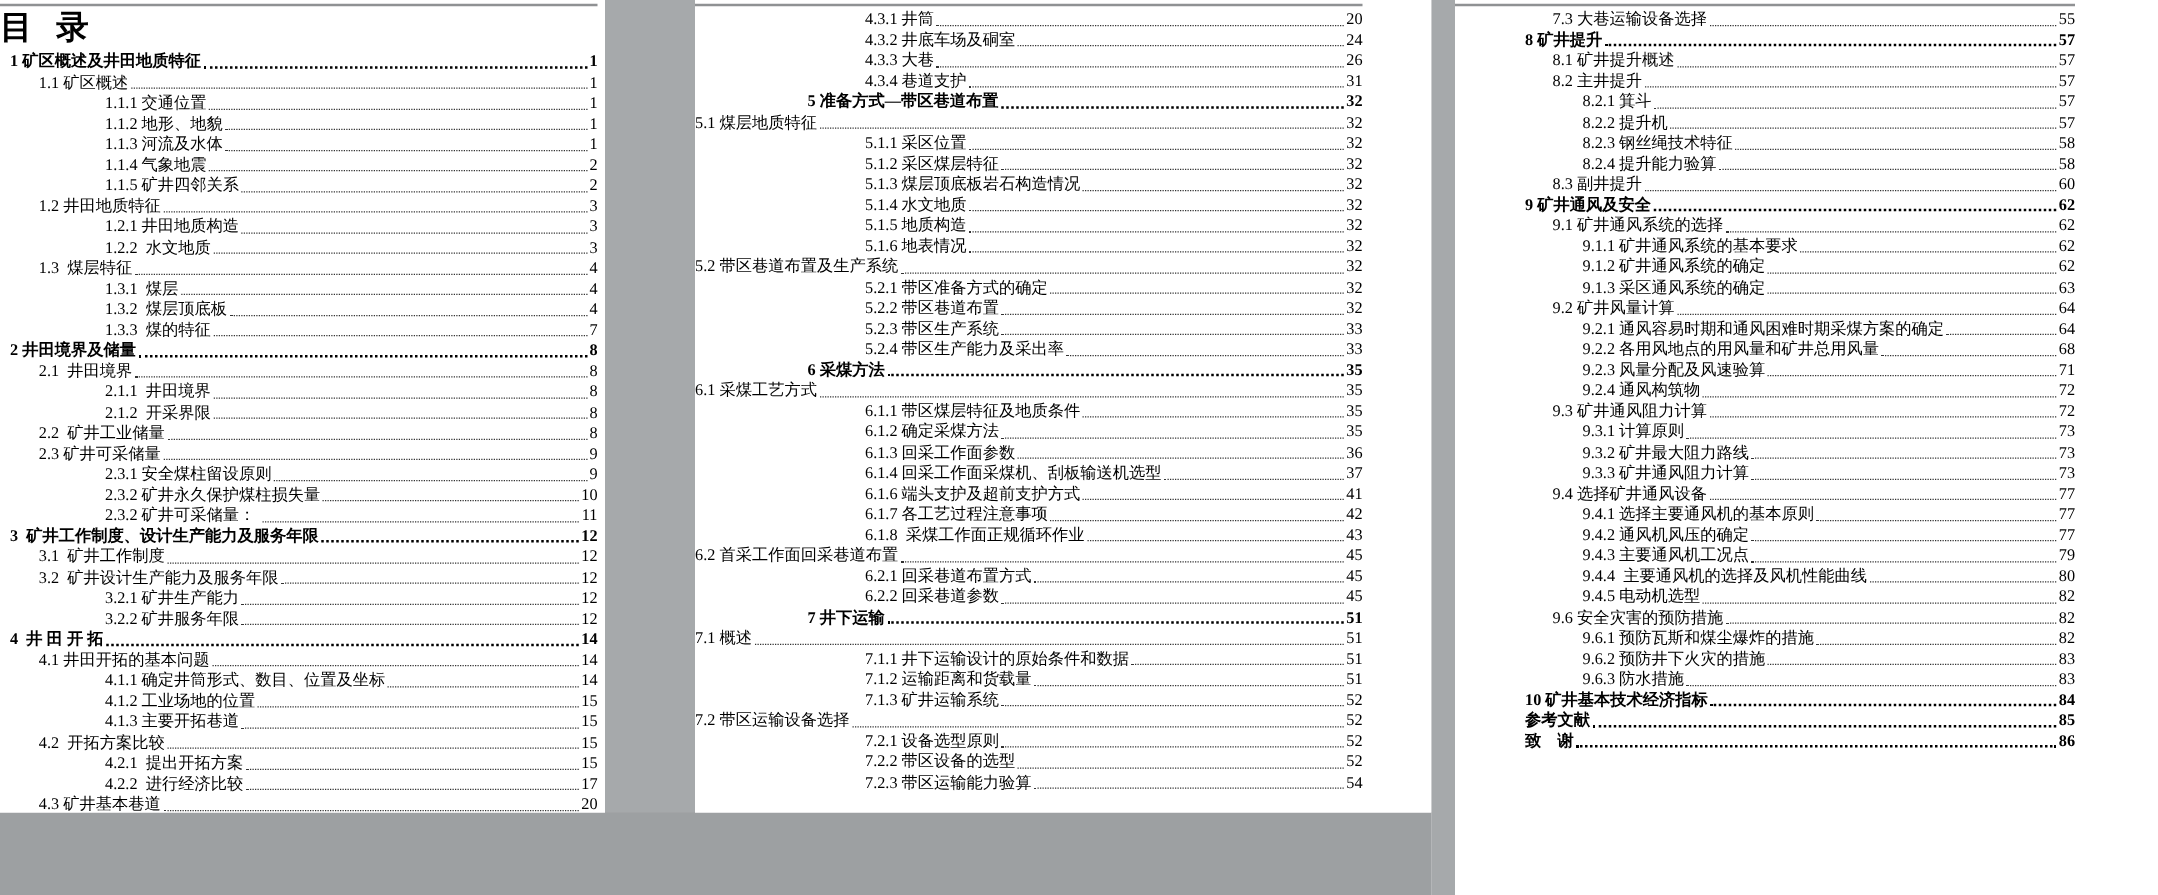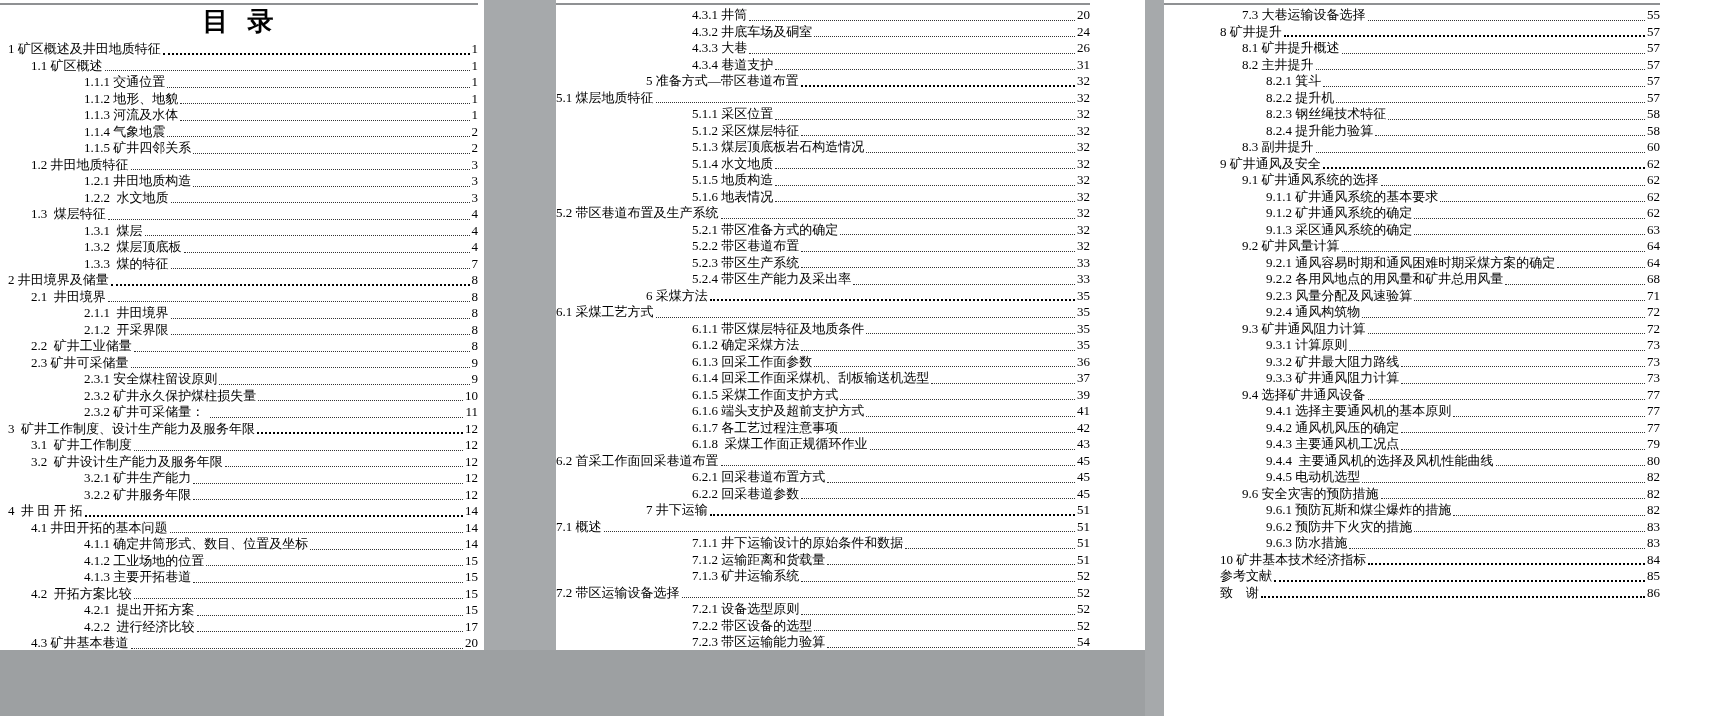--- a/index.html
+++ b/index.html
@@ -12,30 +12,30 @@
   .gutter{position:absolute;top:0;height:716px;background:#a6a9ab;}
   .gutter1{left:484px;width:72px;}
   .gutter2{left:1145px;width:19px;}
   .bottom-strip{position:absolute;left:0;top:650px;width:1145px;height:66px;background:#9da0a2;}
   .page{position:absolute;top:0;background:#ffffff;box-sizing:border-box;}
   .page::before{content:"";display:block;height:2px;background:#8f9193;margin-top:3px;}
   .page1{left:0;width:484px;height:650px;padding-right:6px;}
   .page2{left:556px;width:589px;height:650px;padding-right:55px;}
   .page3{left:1164px;width:562px;height:636px;padding-right:66px;}
   .toc-title{
-    text-align:center;font-size:26px;font-weight:bold;
+    text-align:left;font-size:26px;font-weight:bold;
     height:34px;line-height:34px;margin-top:0;white-space:pre;
     letter-spacing:2px;
   }
   .entries{padding-top:2px;}
   .row{display:flex;align-items:flex-end;line-height:16.5px;font-size:13px;}
   .row .t{white-space:pre;}
   .row .n{white-space:pre;}
   .dots{flex:1 1 auto;margin:0 2px 3px 2px;border-bottom:1.6px dotted #333;min-width:8px;}
-  .row.bold{font-weight:normal;}
+  .row.bold{font-weight:bold;}
   .row.bold .dots{border-bottom:2px dotted #000;}
   
   .page1 .lv1{padding-left:8px;}
   .page1 .lv2{padding-left:31px;}
   .page1 .lv3{padding-left:84px;}
   .page2 .lv1{padding-left:90px;}
   .page2 .lv2{}
   .page2 .lv3{padding-left:136px;}
   .page3 .lv1{padding-left:56px;}
   .page3 .lv2{padding-left:78px;}
@@ -352,25 +352,20 @@
           <span class="t">6.1.3 回采工作面参数</span>
           <span class="dots"></span>
           <span class="n">36</span>
         </div>
         <div class="row lv3">
           <span class="t">6.1.4 回采工作面采煤机、刮板输送机选型</span>
           <span class="dots"></span>
           <span class="n">37</span>
         </div>
         <div class="row lv3">
-          <span class="t">6.1.5 采煤工作面支护方式</span>
-          <span class="dots"></span>
-          <span class="n">39</span>
-        </div>
-        <div class="row lv3">
           <span class="t">6.1.6 端头支护及超前支护方式</span>
           <span class="dots"></span>
           <span class="n">41</span>
         </div>
         <div class="row lv3">
           <span class="t">6.1.7 各工艺过程注意事项</span>
           <span class="dots"></span>
           <span class="n">42</span>
         </div>
         <div class="row lv3">

